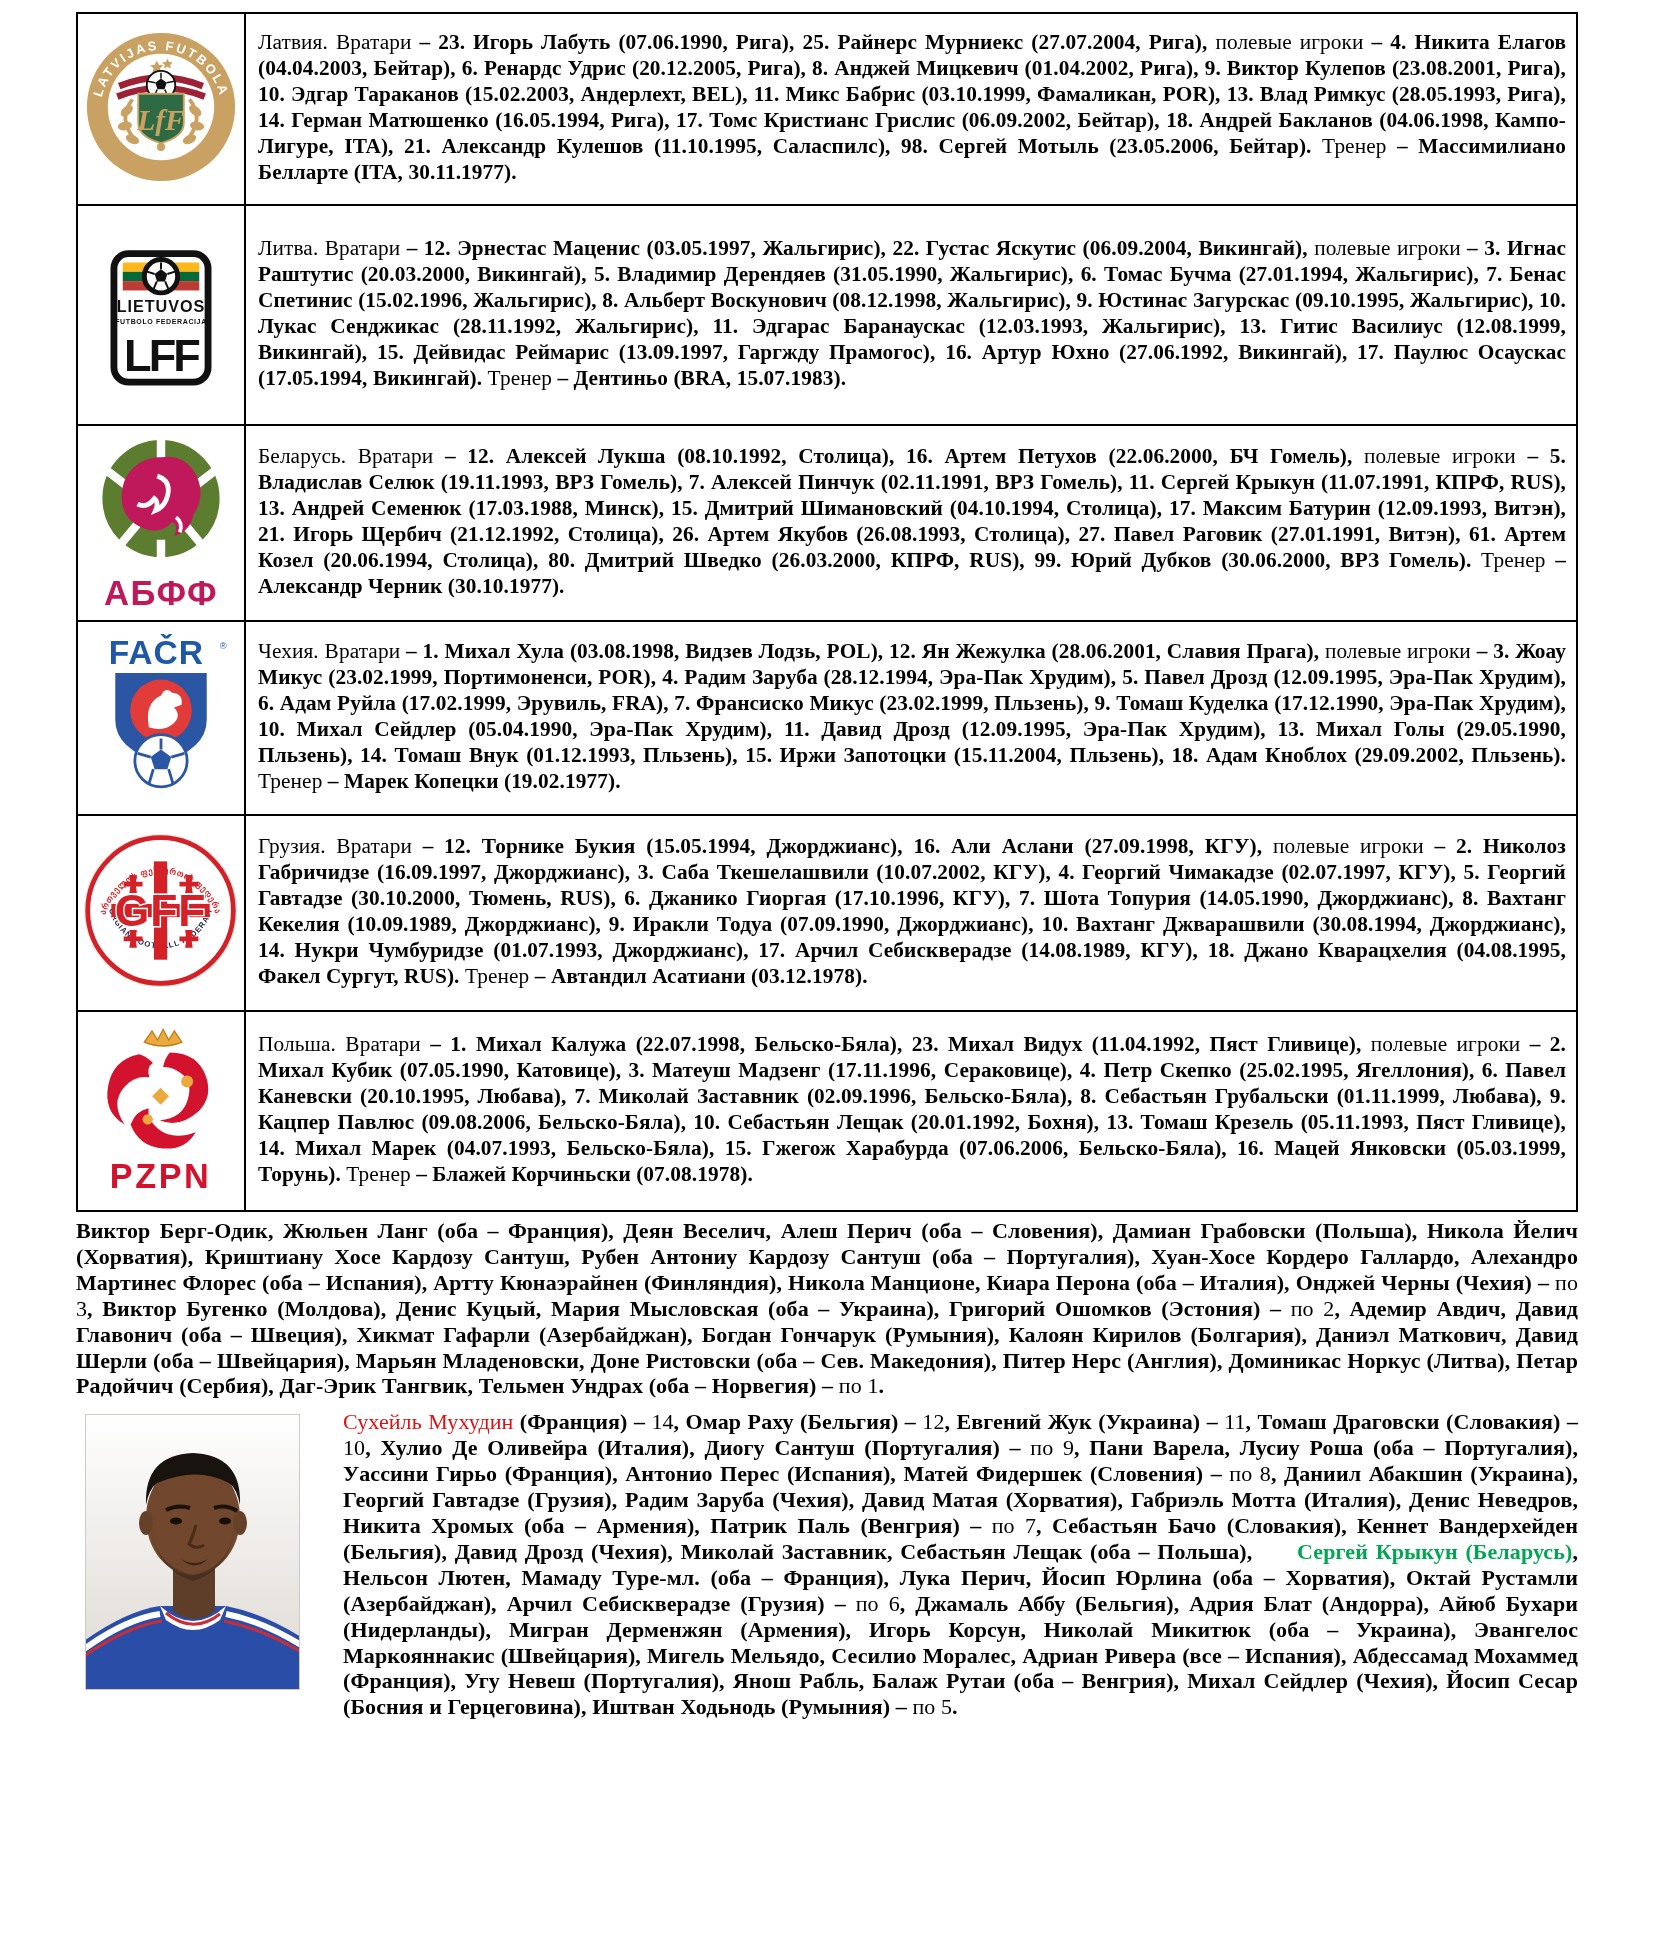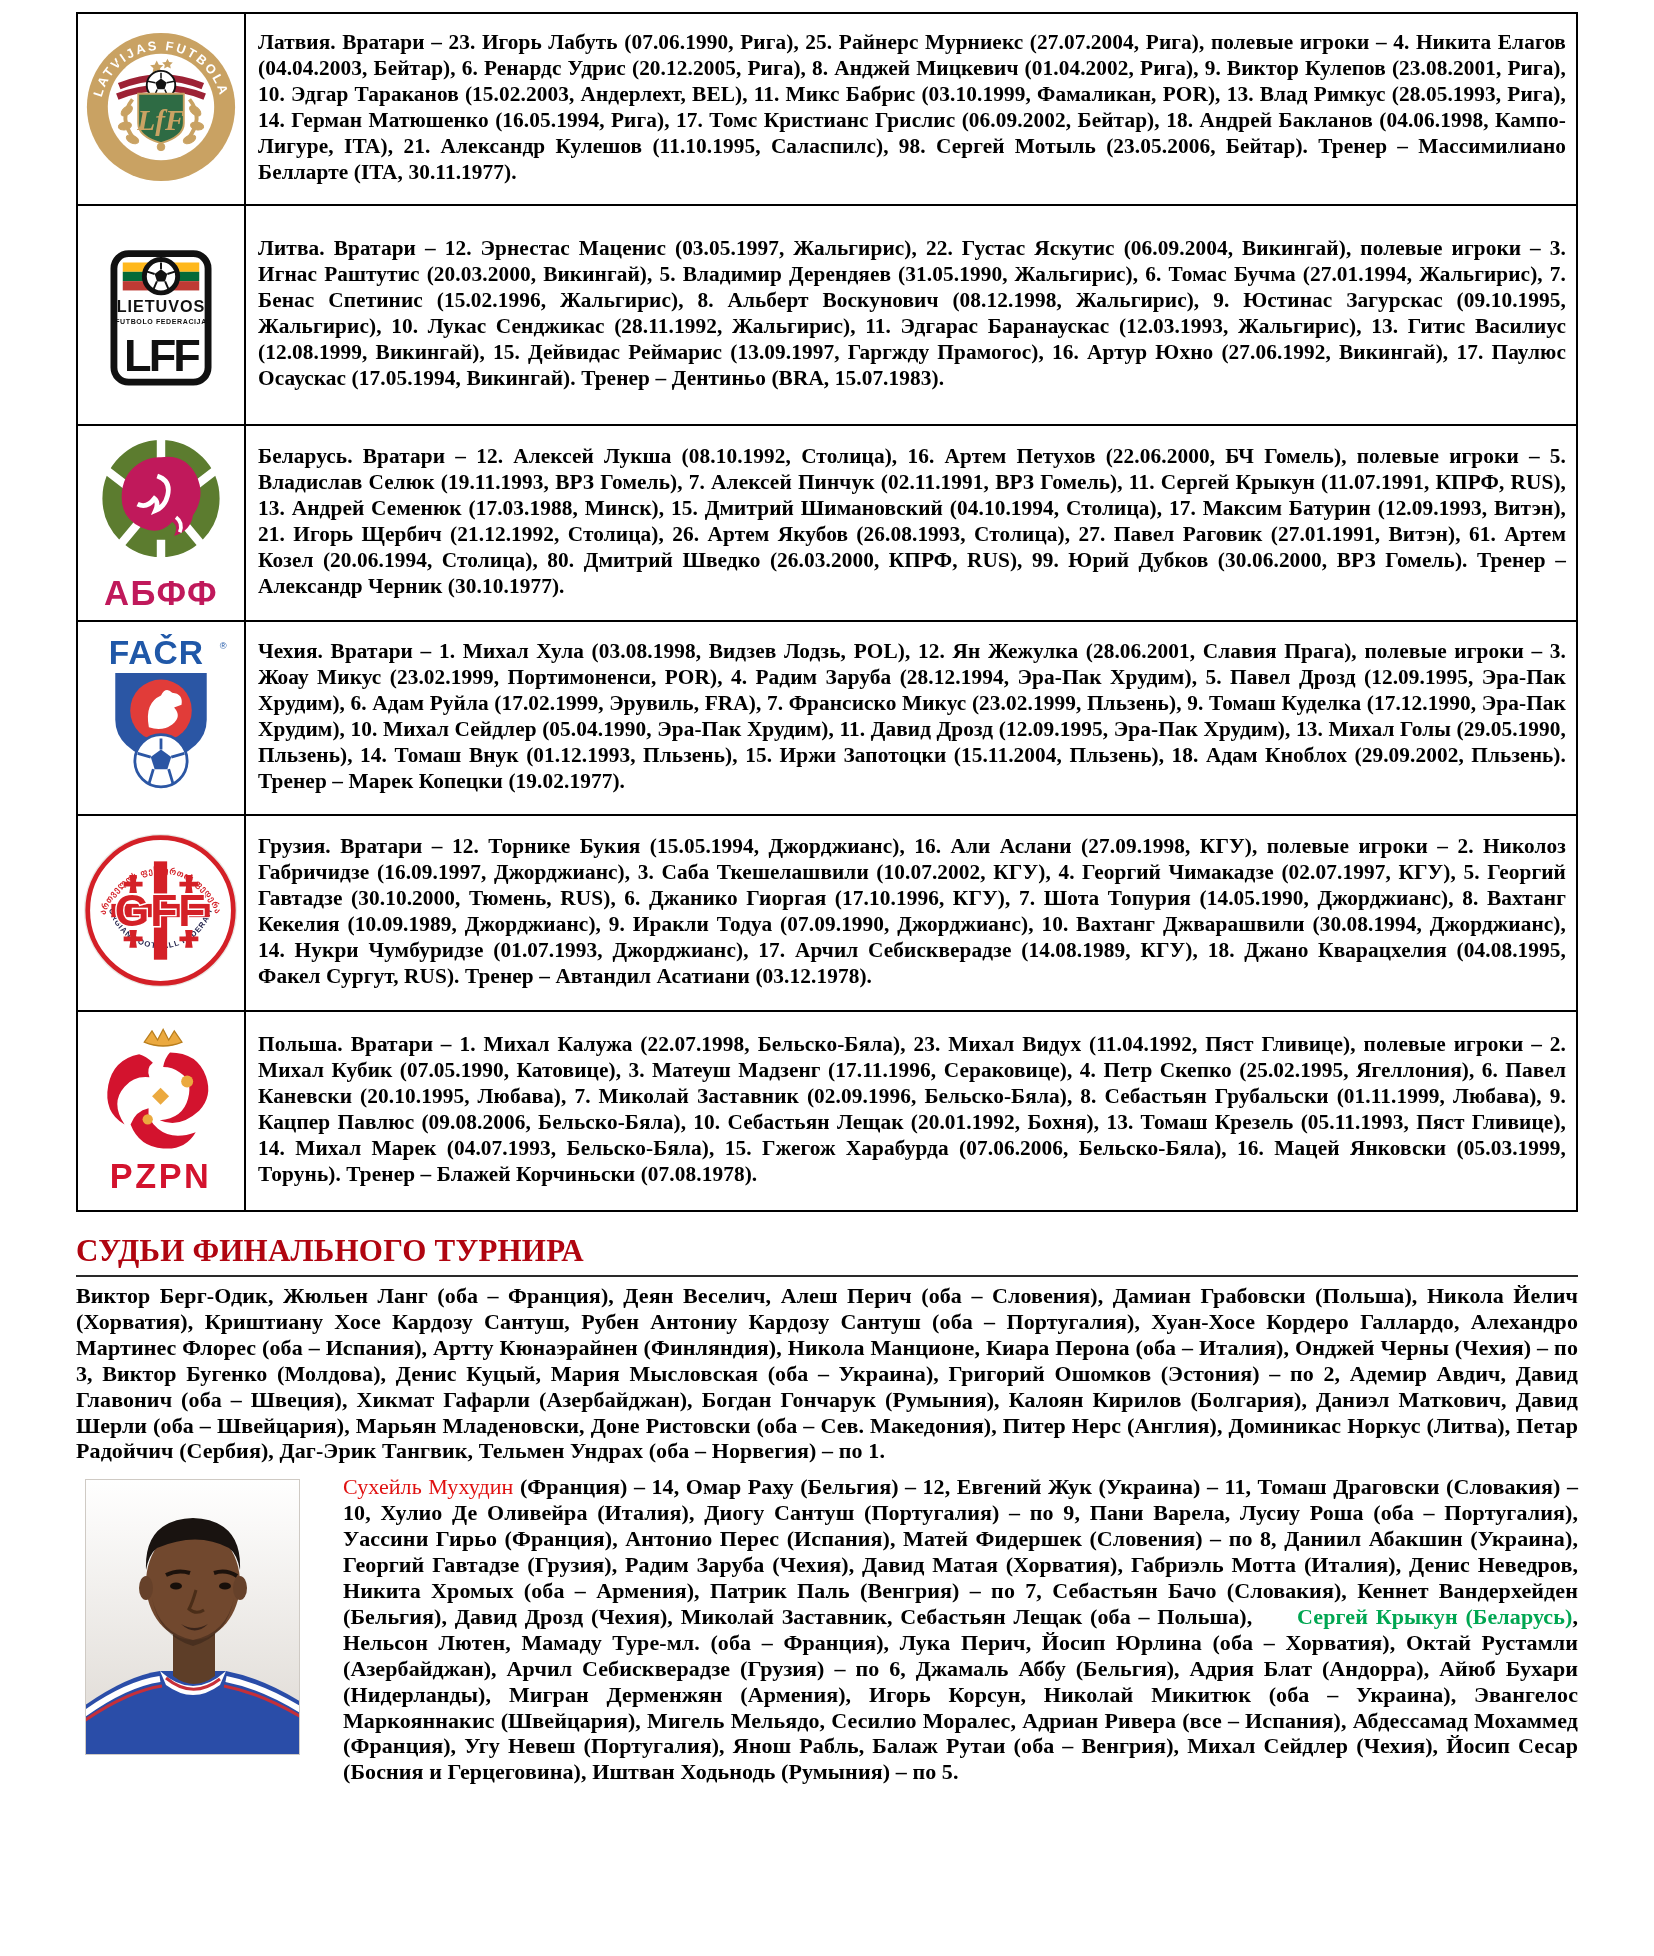--- a/index.html
+++ b/index.html
@@ -24,21 +24,21 @@
   h2.sec{
     font-size:31px; line-height:37px; margin:20px 0 6px 0;
     padding-bottom:6px; font-weight:bold; letter-spacing:.2px;
   }
   h2.sec-referees{color:var(--h1,#b00510); border-bottom:2px solid #2a2a2a;}
   h2.sec-scorers{color:var(--h2,#da0a0a); border-bottom:4px solid #111;}
   
   p.bodypar{margin:6px 0 0 0; font-size:22px; line-height:25.9px; text-align:justify; letter-spacing:.1px;}
   
   .sg-n{font-weight:bold;}
-  .sg-b{font-weight:bold;}
+  .sg-b{font-weight:normal;}
   .sg-rb{font-weight:normal; color:var(--red-name,#e01010);}
   .sg-gb{font-weight:bold; color:var(--green-name,#00a651);margin-left:37px;}
   
   .scorers{margin-top:10px;}
   .scorers::after{content:""; display:block; clear:both;}
   .photo{
     float:left; width:213px; height:274px; margin:6px 44px 6px 10px;
     outline:1px solid #cfcac4; overflow:hidden;
   }
 </style>
@@ -216,21 +216,20 @@
           <text x="87" y="192" text-anchor="middle" font-family="Liberation Sans, sans-serif" font-weight="bold" font-size="40" fill="#d3132e" letter-spacing="3">PZPN</text>
         </svg>
       </td>
       <td class="text-cell">
         <p class="roster"><span class="sg-b">Польша. Вратари</span><span class="sg-n"> – 1. Михал Калужа (22.07.1998, Бельско-Бяла), 23. Михал Видух (11.04.1992, Пяст Гливице), </span><span class="sg-b">полевые игроки</span><span class="sg-n"> – 2. Михал Кубик (07.05.1990, Катовице), 3. Матеуш Мадзенг (17.11.1996, Сераковице), 4. Петр Скепко (25.02.1995, Ягеллония), 6. Павел Каневски (20.10.1995, Любава), 7. Миколай Заставник (02.09.1996, Бельско-Бяла), 8. Себастьян Грубальски (01.11.1999, Любава), 9. Кацпер Павлюс (09.08.2006, Бельско-Бяла), 10. Себастьян Лещак (20.01.1992, Бохня), 13. Томаш Крезель (05.11.1993, Пяст Гливице), 14. Михал Марек (04.07.1993, Бельско-Бяла), 15. Гжегож Харабурда (07.06.2006, Бельско-Бяла), 16. Мацей Янковски (05.03.1999, Торунь). </span><span class="sg-b">Тренер</span><span class="sg-n"> – Блажей Корчиньски (07.08.1978).</span></p>
       </td>
     </tr>
   </tbody>
     </table>
 
-  <h2 class="sec sec-referees">СУДЬИ ФИНАЛЬНОГО ТУРНИРА</h2>
   <p class="bodypar"><span class="sg-n">Виктор Берг-Одик, Жюльен Ланг (оба – Франция), Деян Веселич, Алеш Перич (оба – Словения), Дамиан Грабовски (Польша), Никола Йелич (Хорватия), Криштиану Хосе Кардозу Сантуш, Рубен Антониу Кардозу Сантуш (оба – Португалия), Хуан-Хосе Кордеро Галлардо, Алехандро Мартинес Флорес (оба – Испания), Артту Кюнаэрайнен (Финляндия), Никола Манционе, Киара Перона (оба – Италия), Онджей Черны (Чехия) – </span><span class="sg-b">по 3</span><span class="sg-n">, Виктор Бугенко (Молдова), Денис Куцый, Мария Мысловская (оба – Украина), Григорий Ошомков (Эстония) – </span><span class="sg-b">по 2</span><span class="sg-n">, Адемир Авдич, Давид Главонич (оба – Швеция), Хикмат Гафарли (Азербайджан), Богдан Гончарук (Румыния), Калоян Кирилов (Болгария), Даниэл Маткович, Давид Шерли (оба – Швейцария), Марьян Младеновски, Доне Ристовски (оба – Сев. Македония), Питер Нерс (Англия), Доминикас Норкус (Литва), Петар Радойчич (Сербия), Даг-Эрик Тангвик, Тельмен Ундрах (оба – Норвегия) – </span><span class="sg-b">по 1</span><span class="sg-n">.</span></p>
 
 
   <div class="scorers">
     <div class="photo">
       <svg width="213" height="274" viewBox="0 0 213 274" xmlns="http://www.w3.org/2000/svg">
         <defs>
           <linearGradient id="ph-bg" x1="0" y1="0" x2="0" y2="1">
             <stop offset="0" stop-color="#ffffff"></stop>
             <stop offset="1" stop-color="#ddd8d2"></stop>

